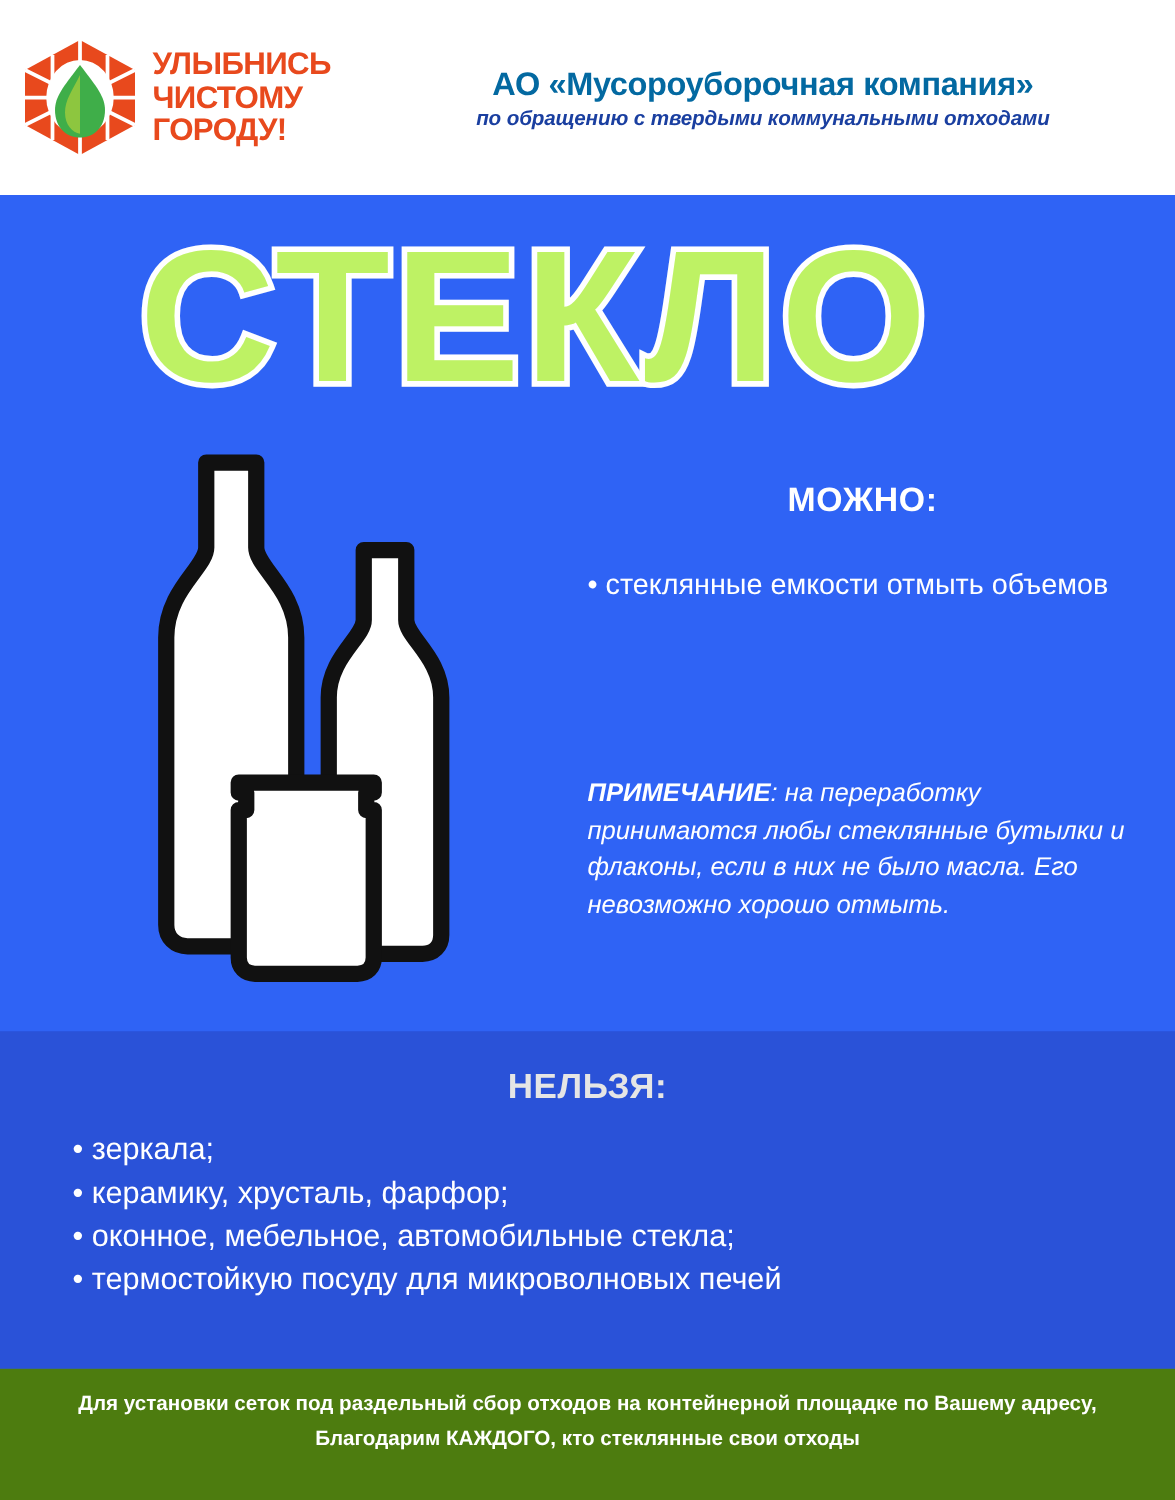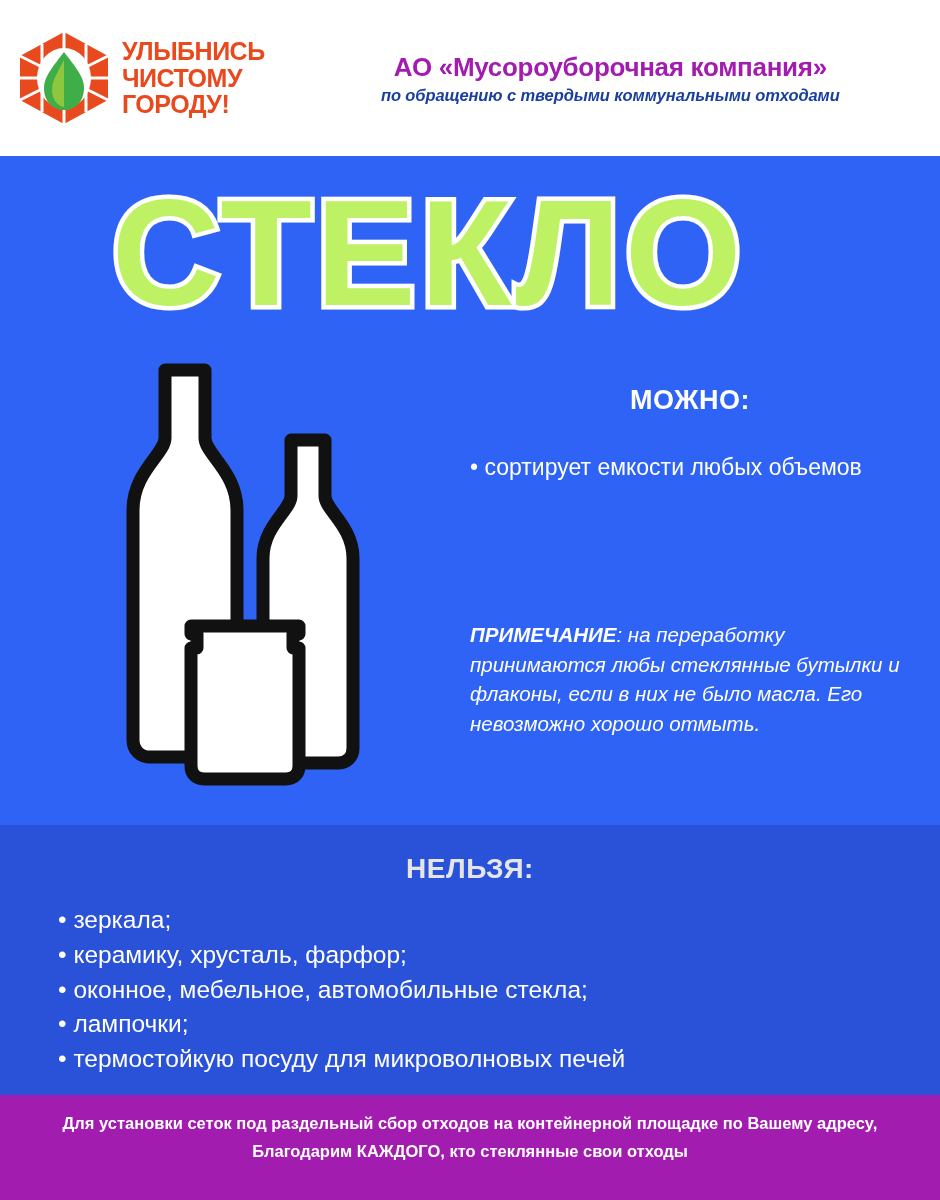--- a/index.html
+++ b/index.html
@@ -41,21 +41,21 @@
     letter-spacing: -0.5px;
     white-space: pre-line;
   }
   .header-right {
     margin-left: 26px;
     text-align: center;
     flex: 1;
     padding-right: 10px;
   }
   .hdr-line1 {
-    color: #a21caf;
+    color: #0369a1;
     font-weight: bold;
     font-size: 26px;
     letter-spacing: -0.3px;
   }
   .hdr-line2 {
     color: #e8491d;
     font-weight: bold;
     font-size: 33px;
     letter-spacing: -0.2px;
     margin-top: 1px;
@@ -153,21 +153,21 @@
     text-indent: -19px;
     padding-left: 19px;
   }
   .cannot-list li::before { content: "• "; }
 
   
   .footer {
     position: absolute;
     top: 1095px; left: 0;
     width: 940px; height: 105px;
-    background: #a21caf;
+    background: #4d7c0f;
     text-align: center;
     color: #ffffff;
     font-size: 16.5px;
     font-weight: bold;
     line-height: 1.72;
     padding-top: 14px;
   }
   .footer .phones { color: #ffe96a; }
 </style>
 </head>
@@ -213,34 +213,33 @@
 
         <path d="M196 90 h34 v56 c0 14 28 30 28 62 v190 c0 9 -6 15 -15 15 h-60 c-9 0 -15 -6 -15 -15 v-190 c0 -32 28 -48 28 -62 z"></path>
 
         <path d="M96 276 h108 v8 h-6 v14 h6 v118 c0 8 -5 13 -13 13 h-82 c-8 0 -13 -5 -13 -13 v-118 h6 v-14 h-6 z"></path>
       </g>
     </svg>
   </div>
 
   <div class="can-title">МОЖНО:</div>
   <ul class="can-list">
-    <li>сортирует емкости любых объемов</li>
+    <li>стеклянные емкости отмыть объемов</li>
   </ul>
 
   <div class="note">
     <b>ПРИМЕЧАНИЕ</b><span>: на переработку принимаются любы стеклянные бутылки и флаконы, если в них не было масла. Его невозможно хорошо отмыть.</span>
   </div>
 
   <div class="cannot-block">
     <div class="cannot-title">НЕЛЬЗЯ:</div>
     <ul class="cannot-list">
       <li>зеркала;</li>
       <li>керамику, хрусталь, фарфор;</li>
       <li>оконное, мебельное, автомобильные стекла;</li>
-      <li>лампочки;</li>
       <li>термостойкую посуду для микроволновых печей</li>
     </ul>
   </div>
 
   <div class="footer">
     <div>Для установки сеток под раздельный сбор отходов на контейнерной площадке по Вашему адресу,</div>
     <div>Благодарим КАЖДОГО, кто стеклянные свои отходы</div>
   </div>
 
 </div>

